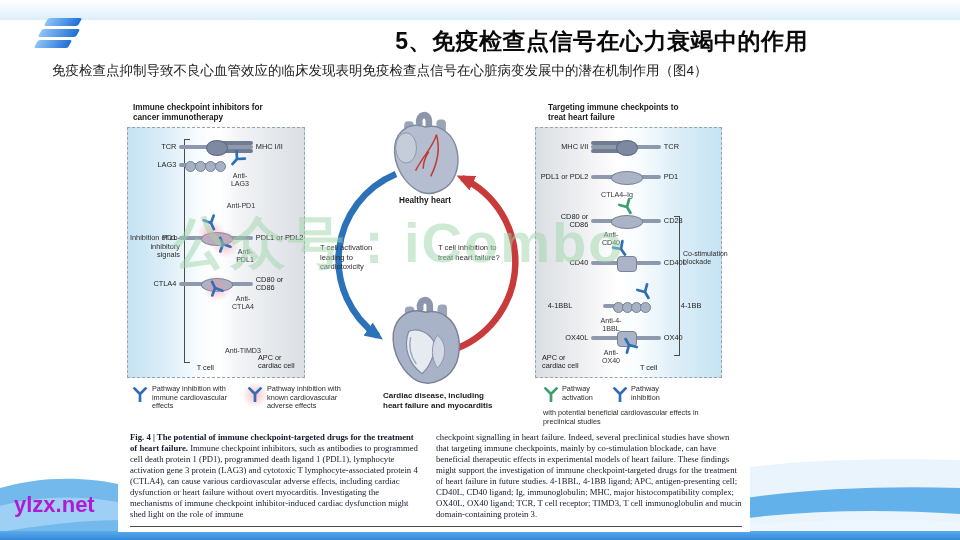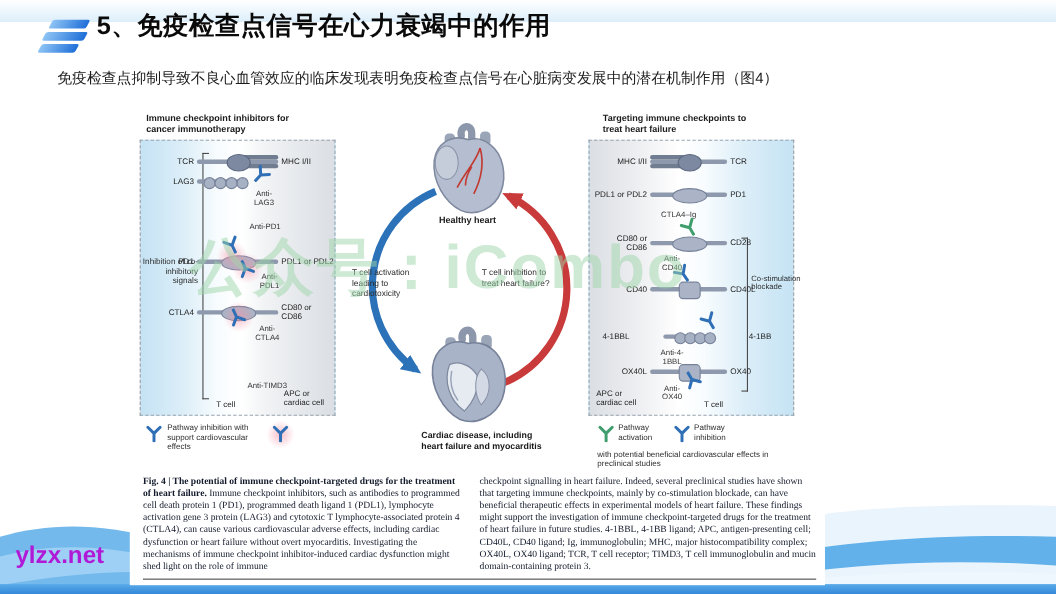--- a/index.html
+++ b/index.html
@@ -59,21 +59,21 @@
     <path d="M0 26 C70 6 150 16 260 78 L0 78 Z" fill="#74b9ec"></path>
     <path d="M0 44 C60 28 130 34 200 66 C140 52 70 58 0 70 Z" fill="#9dd0f4"></path>
   </svg>
   <div class="abs bottombar" style="left:0;top:531px;width:960px;height:9px;"></div>
 
   <div class="abs" style="left:36px;top:16px;width:48px;height:36px;">
     <div class="logo-stripe" style="left:10px;top:2px;width:34px;"></div>
     <div class="logo-stripe" style="left:4px;top:13px;width:38px;"></div>
     <div class="logo-stripe" style="left:0;top:24px;width:34px;"></div>
   </div>
-  <div class="abs slide-title" style="left:88px;top:8px;width:720px;">5、免疫检查点信号在心力衰竭中的作用</div>
+  <div class="abs slide-title" style="left:88px;top:26px;width:720px;text-align:right;">5、免疫检查点信号在心力衰竭中的作用</div>
   <div class="abs slide-subtitle" style="left:52px;top:62px;width:800px;">免疫检查点抑制导致不良心血管效应的临床发现表明免疫检查点信号在心脏病变发展中的潜在机制作用（图4）</div>
 
   <div class="abs figwhite" style="left:118px;top:96px;width:632px;height:436px;"></div>
 
   <div class="abs phead" style="left:133px;top:103px;width:138px;">Immune checkpoint inhibitors for cancer immunotherapy</div>
   <div class="abs pbox left" style="left:127px;top:127px;width:178px;height:251px;">
     <div class="bracket-l" style="left:56px;top:11px;height:222px;"></div>
     <div class="abs sidelbl" style="left:0px;top:106px;width:52px;text-align:right;">Inhibition of co-inhibitory signals</div>
 
     <div class="rrow" style="left:4px;top:9px;width:172px;">
@@ -259,25 +259,26 @@
     </div>
     <div class="abs ablbl" style="left:60px;top:222px;width:30px;">Anti-OX40</div>
 
     <div class="abs celllbl" style="left:6px;top:226px;width:48px;">APC or cardiac cell</div>
     <div class="abs celllbl" style="left:104px;top:236px;width:46px;">T cell</div>
   </div>
 
   <svg class="ab blue abs" style="left:132px;top:386px;width:16px;height:16px;" viewBox="0 0 20 20">
       <path d="M10 10 L10 19 M10 10 L3 3 M10 10 L17 3"></path>
     </svg>
-  <div class="abs legtxt" style="left:152px;top:385px;width:84px;">Pathway inhibition with support cardiovascular effects</div>
+  <div class="abs legtxt" style="left:152px;top:385px;width:84px;">Pathway inhibition with immune cardiovascular effects</div>
   <span class="glow abs" style="left:242px;top:382px;width:26px;height:26px;"></span>
   <svg class="ab blue abs" style="left:247px;top:386px;width:16px;height:16px;" viewBox="0 0 20 20">
       <path d="M10 10 L10 19 M10 10 L3 3 M10 10 L17 3"></path>
     </svg>
+  <div class="abs legtxt" style="left:267px;top:385px;width:92px;">Pathway inhibition with known cardiovascular adverse effects</div>
 
   <svg class="ab green abs" style="left:543px;top:386px;width:16px;height:16px;" viewBox="0 0 20 20">
       <path d="M10 10 L10 19 M10 10 L3 3 M10 10 L17 3"></path>
     </svg>
   <div class="abs legtxt" style="left:562px;top:385px;width:52px;">Pathway activation</div>
   <svg class="ab blue abs" style="left:612px;top:386px;width:16px;height:16px;" viewBox="0 0 20 20">
       <path d="M10 10 L10 19 M10 10 L3 3 M10 10 L17 3"></path>
     </svg>
   <div class="abs legtxt" style="left:631px;top:385px;width:52px;">Pathway inhibition</div>
   <div class="abs legtxt" style="left:543px;top:409px;width:172px;">with potential beneficial cardiovascular effects in preclinical studies</div>

